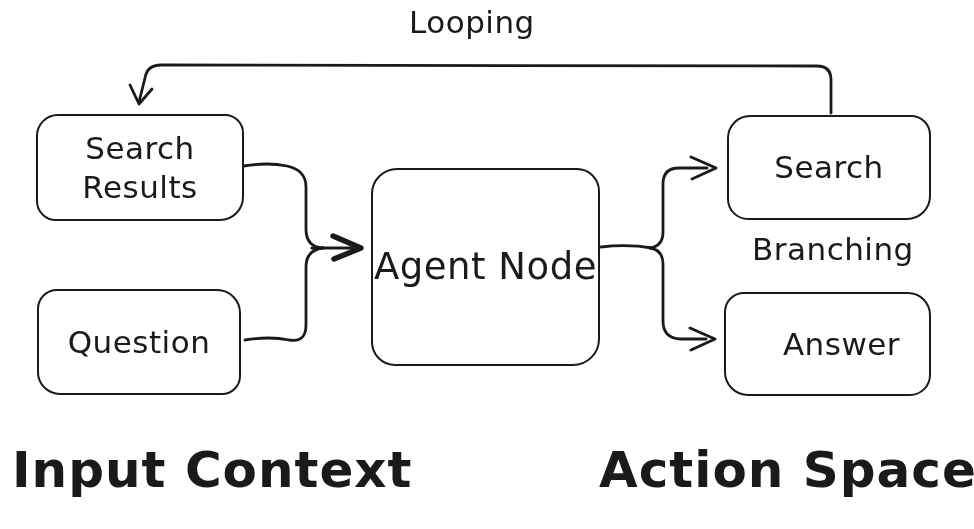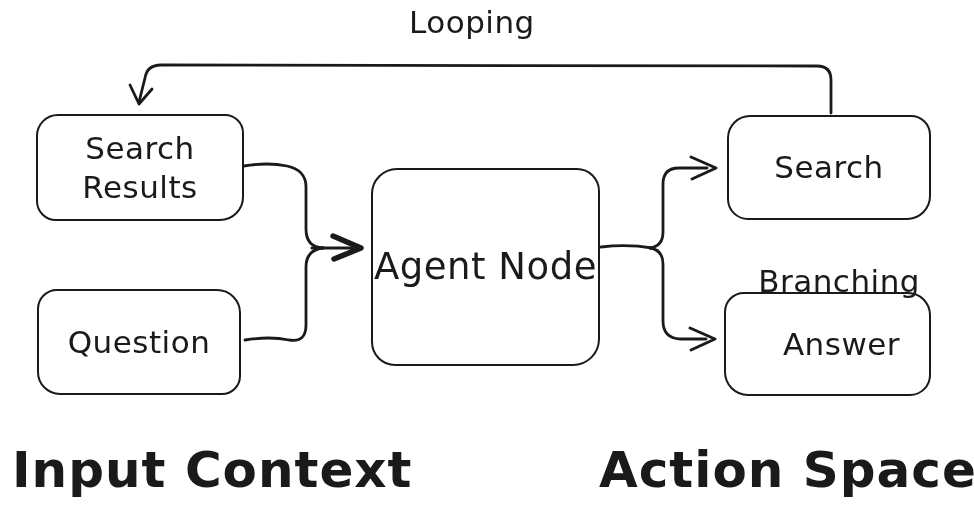--- a/index.html
+++ b/index.html
@@ -74,22 +74,21 @@
     letter-spacing: 0.5px;
   }
   #label-looping {
     left: 409px; top: 4px; width: 162px;
     font-size: 31px;
     text-align: left;
   }
   #label-branching {
     left: 752px; top: 231px; width: 168px;
     font-size: 31px;
-    text-align: right;
-    margin-top: 32px;
+    text-align: left;
   }
   .section-label {
     position: absolute;
     top: 441px;
     font-size: 50px;
     font-weight: bold;
     letter-spacing: 1px;
     white-space: nowrap;
     text-align: center;
   }

